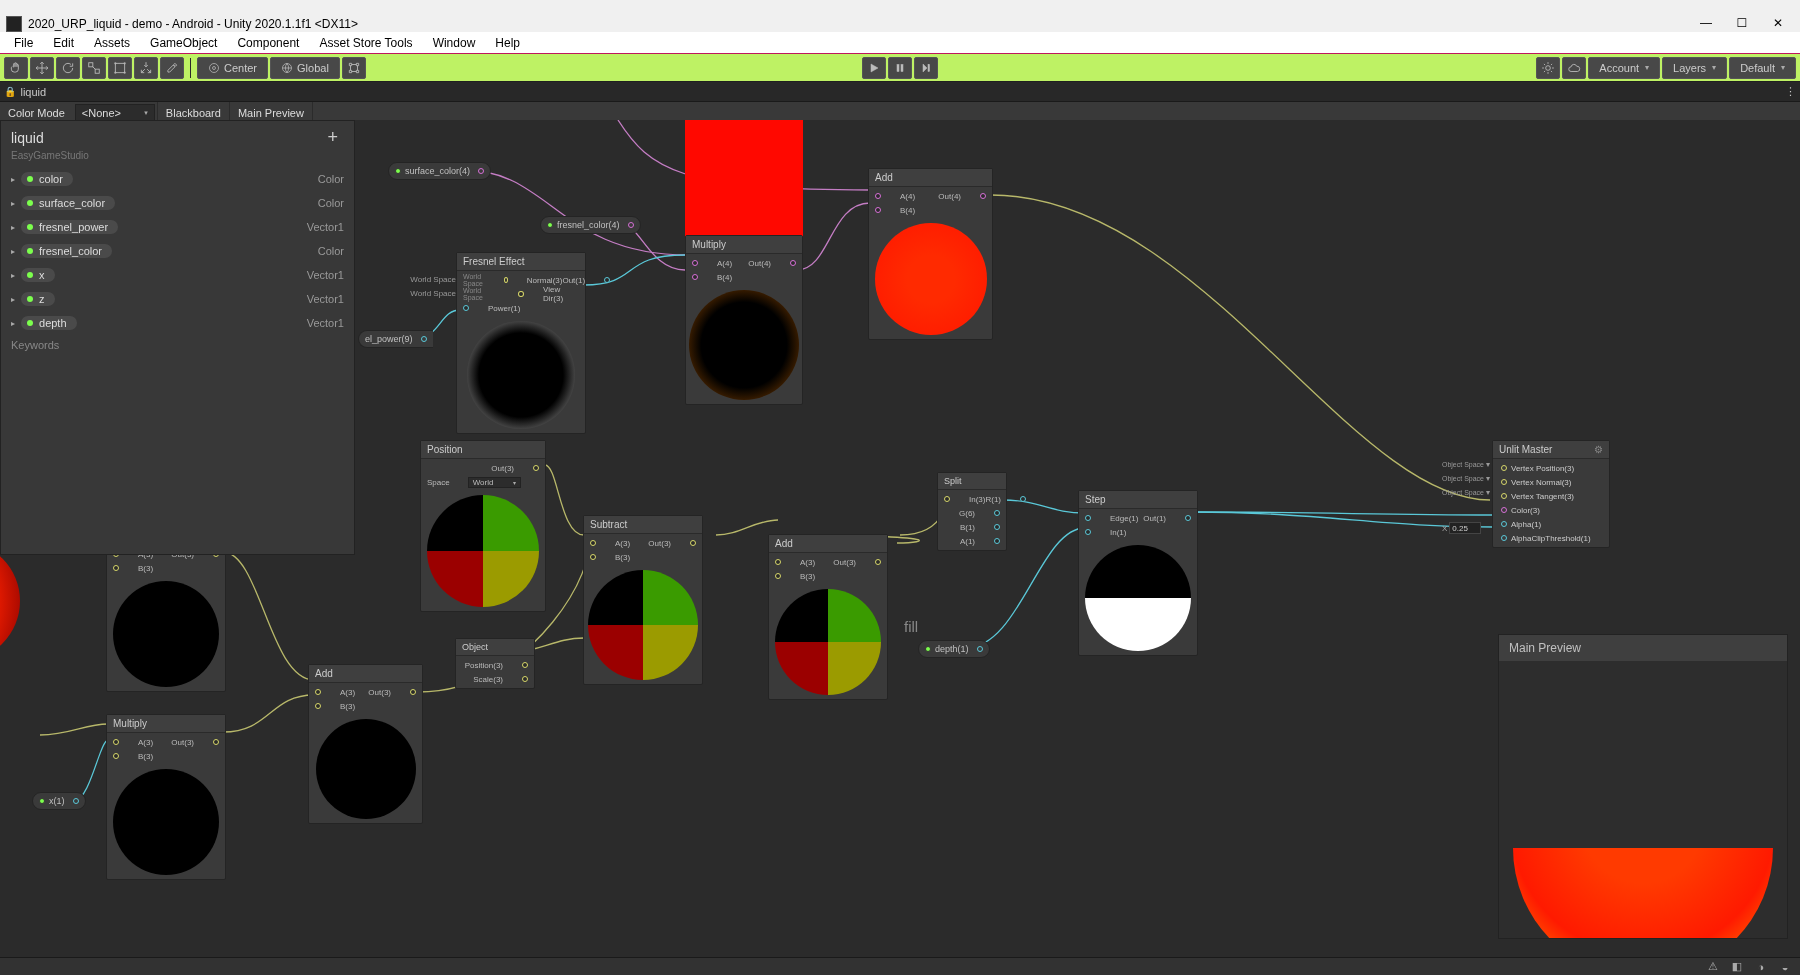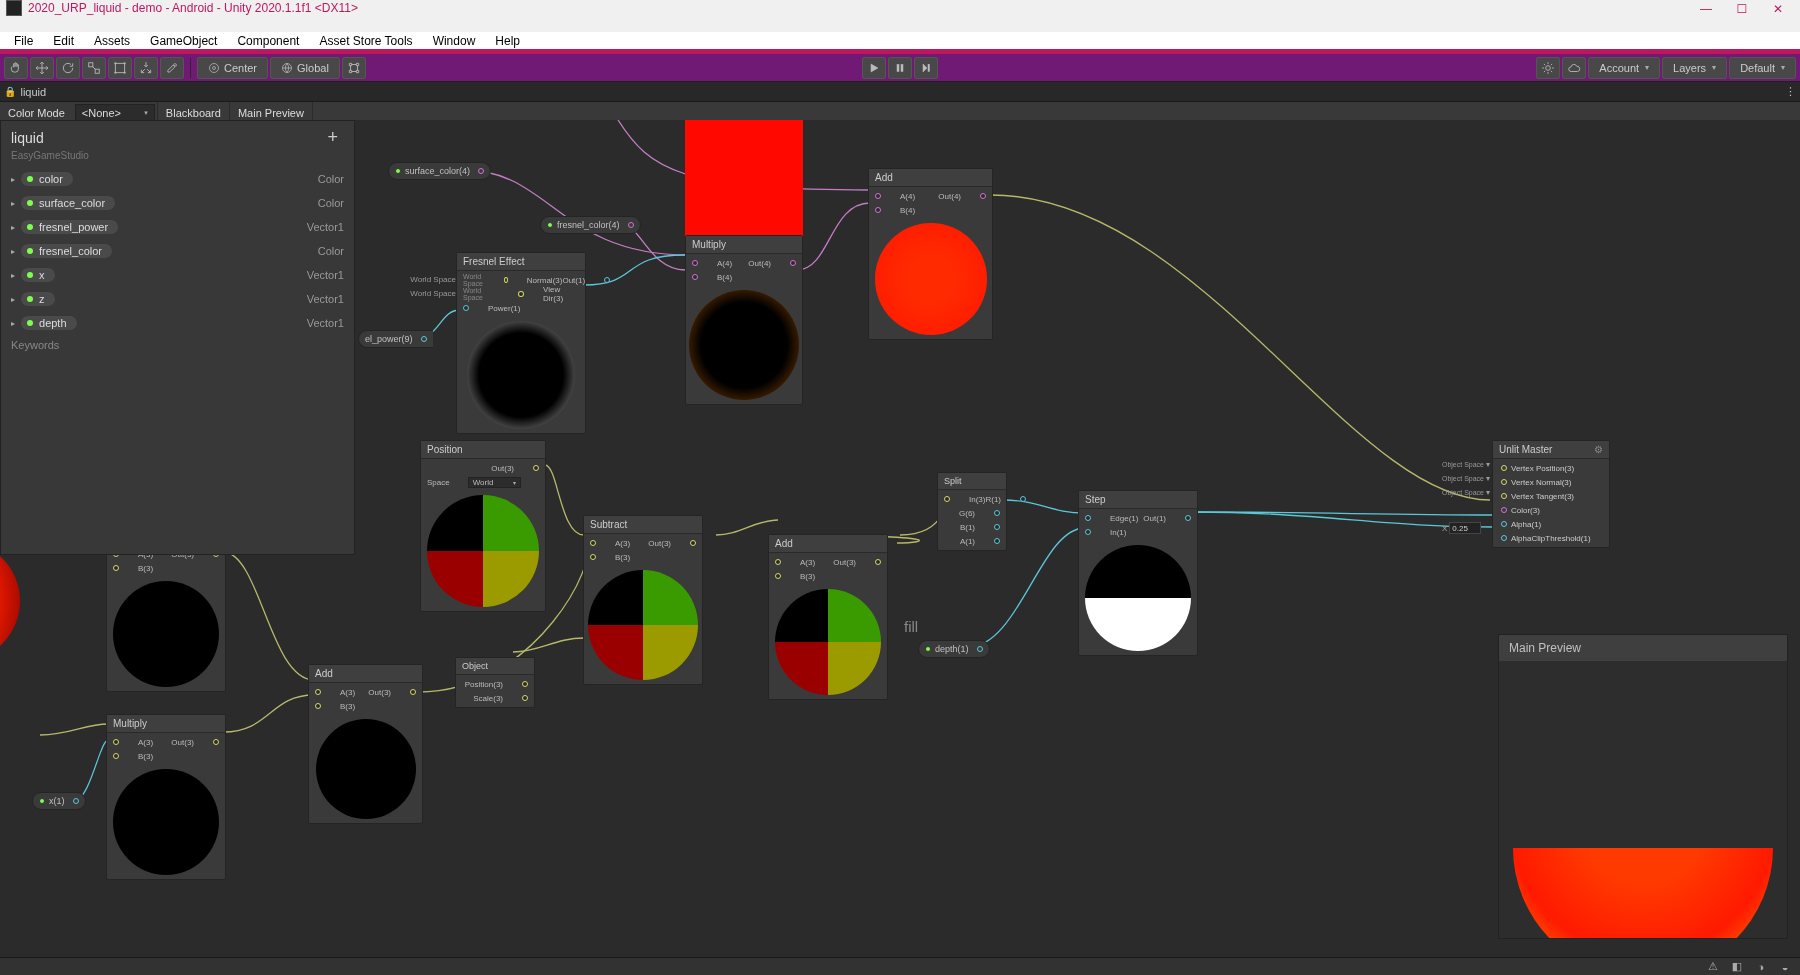--- a/index.html
+++ b/index.html
@@ -1,31 +1,31 @@
 <!DOCTYPE html>
 <html><head>
 <meta charset="utf-8">
 <style>
 * { margin:0; padding:0; box-sizing:border-box; font-family:Arial,Helvetica,sans-serif; -webkit-user-select:none; user-select:none; }
 body { background:#202020; color:#c0c0c0; overflow:hidden; width:1800px; height:975px; position:relative; font-size:11px; }
 
 
-.titlebar { height:28px; background:#f0f0f0; display:flex; align-items:flex-end; padding:16px 6px; color:#be185d; font-size:12px; justify-content:space-between; }
+.titlebar { height:28px; background:#f0f0f0; display:flex; align-items:flex-start; padding:16px 6px; color:#000000; font-size:12px; justify-content:space-between; }
 .titlebar .left { display:flex; align-items:center; gap:6px; }
 .titlebar .winbtns { display:flex; gap:20px; padding-right:8px; }
 .titlebar .winbtns span { width:16px; text-align:center; }
 
 .logo { width:16px; height:16px; background:#222; border:1px solid #555; display:inline-block; }
 
 
-.menubar { height:22px; background:#fff; border-bottom:5px solid #be185d; display:flex; align-items:center; padding:0 4px; color:#000; font-size:12px; }
+.menubar { height:22px; background:#fff; border-bottom:1px solid #be185d; display:flex; align-items:center; padding:0 4px; color:#000; font-size:12px; }
 .menubar span { padding:2px 10px; }
 
 
-.toolbar { height:28px; background:#701a75; border-bottom:1px solid #202020; display:flex; align-items:center; padding:0 4px; justify-content:space-between; }
+.toolbar { height:28px; background:#bef264; border-bottom:1px solid #202020; display:flex; align-items:center; padding:0 4px; justify-content:space-between; }
 .toolbar .group { display:flex; align-items:center; gap:2px; }
 .tbtn { height:22px; min-width:24px; background:#484848; border:1px solid #555; border-radius:2px; display:flex; align-items:center; justify-content:center; padding:0 4px; font-size:11px; color:#ccc; }
 .tbtn.wide { padding:0 10px; }
 .tbtn svg { stroke:#bbb; fill:none; }
 .divider { width:1px; height:20px; background:#2a2a2a; margin:0 4px; }
 .ddarrow::after { content:"▾"; font-size:8px; margin-left:6px; color:#aaa; }
 
 
 .tabbar { height:20px; background:#282828; border-bottom:1px solid #1a1a1a; display:flex; align-items:center; padding:0 4px; font-size:11px; color:#c8c8c8; justify-content:space-between; }
 .tabbar .tab { display:flex; align-items:center; gap:4px; }
@@ -524,21 +524,21 @@
               <span class="port cyan"></span>
               <span>In(1)</span>
             </div>
           </div>
       </div>
       <div class="preview">
           <div class="sphere sp-step" style="width:106px;height:106px"></div>
         </div>
     </div>
 
-    <div class="node mini" style="left:455px;top:537px;width:80px">
+    <div class="node mini" style="left:455px;top:518px;width:80px">
       <div class="title">Object</div>
       <div class="body">
         <div class="port-row">
             <div></div>
             <div class="port-right">
               <span class="port yel"></span>
               <span>Position(3)</span>
             </div>
           </div>
         <div class="port-row">

